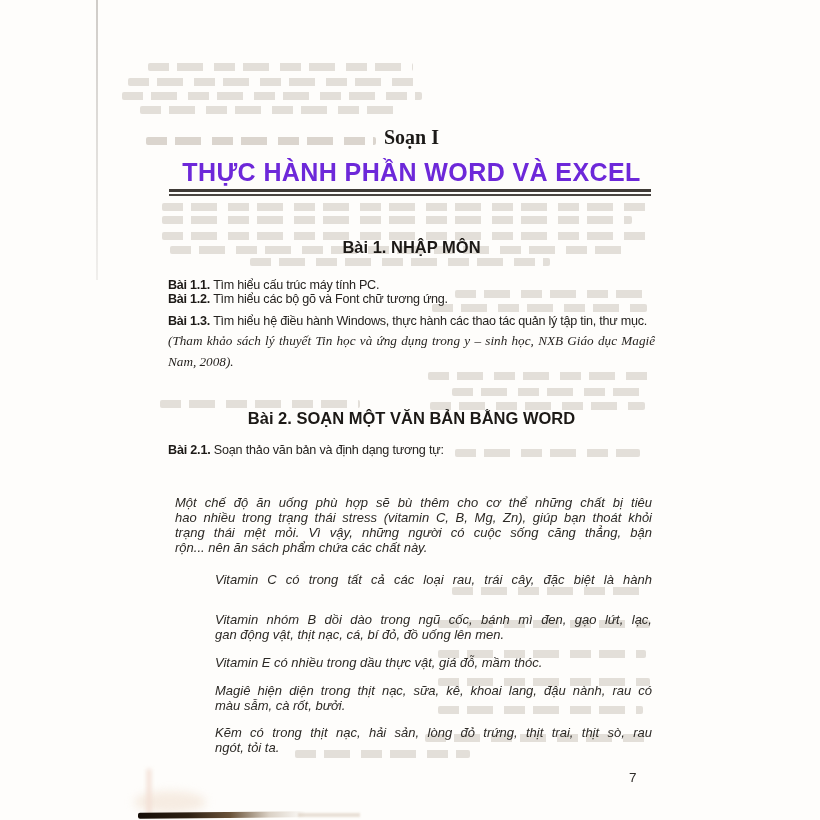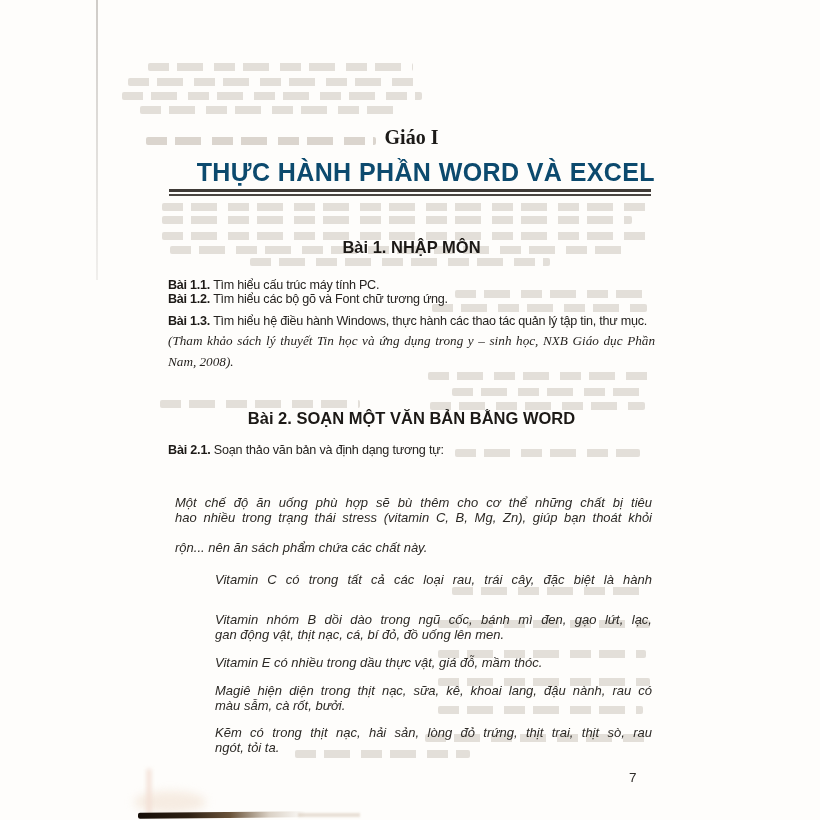--- a/index.html
+++ b/index.html
@@ -6,22 +6,22 @@
   html,body { width:820px; height:820px; }
   body { background:#ffffff; font-family:"Liberation Sans", sans-serif; }
   .scan { position:relative; width:820px; height:820px; background:#fefdfb; overflow:hidden; }
   .abs { position:absolute; }
 
   .edge-top { left:96px; top:0; width:2px; height:280px;
     background:linear-gradient(180deg, rgba(120,112,104,.35), rgba(120,112,104,.10)); }
 
   .part-label { left:168px; width:487px; top:126px; text-align:center;
     font-family:"Liberation Serif", serif; font-weight:700; font-size:20px; color:#1c1a18; }
-  .part-title { left:168px; width:487px; top:158px; text-align:right;
-    font-weight:700; font-size:25px; letter-spacing:.4px; color:#0c4a6e; }
+  .part-title { left:168px; width:487px; top:158px; text-align:center;
+    font-weight:700; font-size:25px; letter-spacing:.4px; color:#6d28d9; }
   .rule { left:169px; top:189px; width:482px; }
   .rule-thick { height:3px; background:#3f3b37; }
   .rule-thin  { margin-top:2px; height:1.6px; background:#4a4642; }
 
   .h-section { left:168px; width:487px; text-align:center; font-weight:700; color:#1c1916; }
   .h-bai1 { top:238px; font-size:16.5px; }
   .h-bai2 { top:409px; font-size:16.5px; }
 
   .item { left:168px; font-size:12.6px; letter-spacing:-.25px; color:#262320; white-space:nowrap; }
   .item b { font-weight:700; color:#1d1a17; }
@@ -82,41 +82,42 @@
   <div class="abs ghost" style="left:430px; top:402px; width:215px;"></div>
   <div class="abs ghost" style="left:455px; top:449px; width:185px;"></div>
   <div class="abs ghost" style="left:452px; top:587px; width:195px;"></div>
   <div class="abs ghost" style="left:438px; top:620px; width:212px;"></div>
   <div class="abs ghost" style="left:438px; top:650px; width:208px;"></div>
   <div class="abs ghost" style="left:438px; top:678px; width:212px;"></div>
   <div class="abs ghost" style="left:438px; top:706px; width:205px;"></div>
   <div class="abs ghost" style="left:425px; top:734px; width:222px;"></div>
   <div class="abs ghost" style="left:295px; top:750px; width:175px;"></div>
 
-  <div class="abs part-label">Giáo I</div>
+  <div class="abs part-label">Soạn I</div>
   <div class="abs part-title">THỰC HÀNH PHẦN WORD VÀ EXCEL</div>
   <div class="abs rule">
     <div class="rule-thick"></div>
     <div class="rule-thin"></div>
   </div>
 
   <div class="abs h-section h-bai1">Bài 1. NHẬP MÔN</div>
 
   <div class="abs item" style="top:278px;"><b>Bài 1.1.</b><span> Tìm hiểu cấu trúc máy tính PC.</span></div>
   <div class="abs item" style="top:292px;"><b>Bài 1.2.</b><span> Tìm hiểu các bộ gõ và Font chữ tương ứng.</span></div>
   <div class="abs item" style="top:314px;"><b>Bài 1.3.</b><span> Tìm hiểu hệ điều hành Windows, thực hành các thao tác quản lý tập tin, thư mục.</span></div>
 
-  <div class="abs note j" style="top:333px;">(Tham khảo sách lý thuyết Tin học và ứng dụng trong y – sinh học, NXB Giáo dục Phần</div>
+  <div class="abs note j" style="top:333px;">(Tham khảo sách lý thuyết Tin học và ứng dụng trong y – sinh học, NXB Giáo dục Magiê</div>
   <div class="abs note" style="top:354px;">Nam, 2008).</div>
 
   <div class="abs h-section h-bai2">Bài 2. SOẠN MỘT VĂN BẢN BẰNG WORD</div>
   <div class="abs task"><b>Bài 2.1.</b><span> Soạn thảo văn bản và định dạng tương tự:</span></div>
 
   <div class="abs body-line intro j" style="top:495px;">Một chế độ ăn uống phù hợp sẽ bù thêm cho cơ thể những chất bị tiêu</div>
   <div class="abs body-line intro j" style="top:510px;">hao nhiều trong trạng thái stress (vitamin C, B, Mg, Zn), giúp bạn thoát khỏi</div>
+  <div class="abs body-line intro j" style="top:525px;">trạng thái mệt mỏi. Vì vậy, những người có cuộc sống căng thẳng, bận</div>
   <div class="abs body-line intro" style="top:540px;">rộn... nên ăn sách phẩm chứa các chất này.</div>
 
   <div class="abs body-line vit j" style="top:572px;">Vitamin C có trong tất cả các loại rau, trái cây, đặc biệt là hành</div>
 
   <div class="abs body-line vit j" style="top:612px;">Vitamin nhóm B dồi dào trong ngũ cốc, bánh mì đen, gạo lứt, lạc,</div>
   <div class="abs body-line vit" style="top:627px;">gan động vật, thịt nạc, cá, bí đỏ, đồ uống lên men.</div>
 
   <div class="abs body-line vit" style="top:655px;">Vitamin E có nhiều trong dầu thực vật, giá đỗ, mầm thóc.</div>
 
   <div class="abs body-line vit j" style="top:683px;">Magiê hiện diện trong thịt nạc, sữa, kê, khoai lang, đậu nành, rau có</div>

